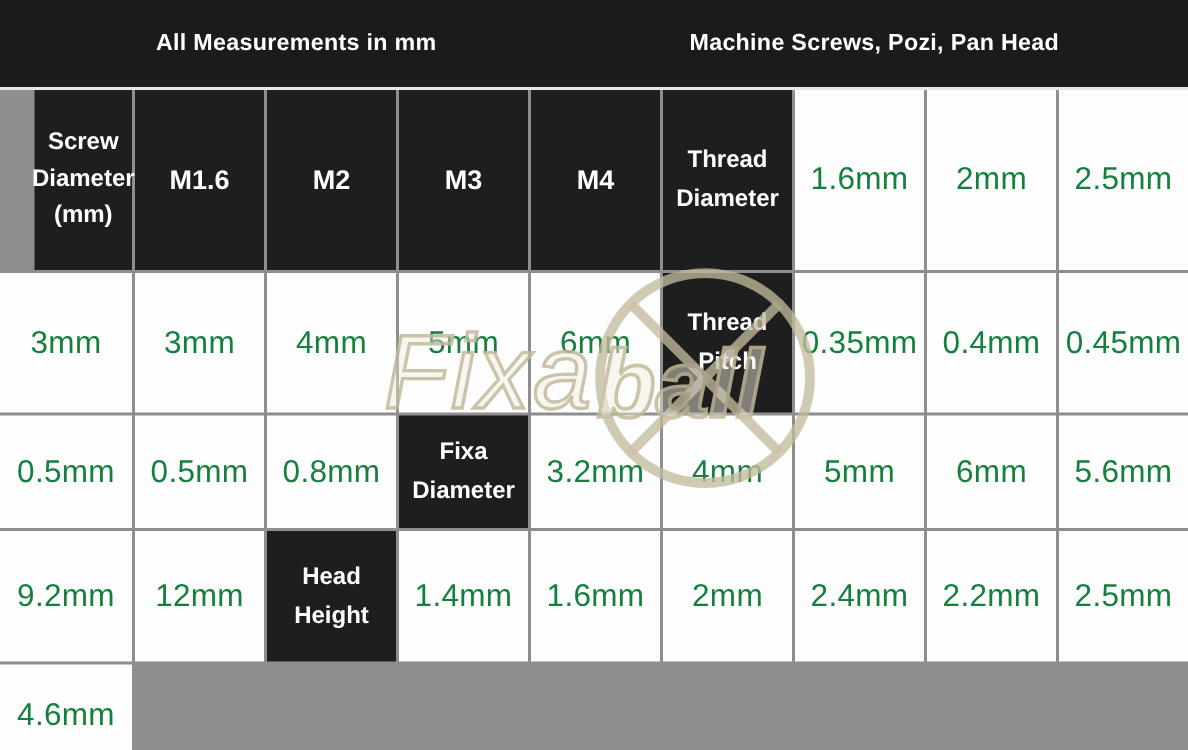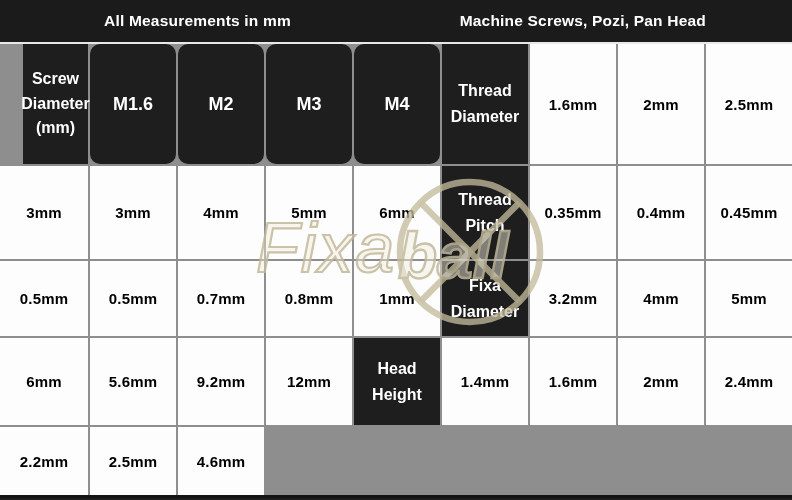--- a/index.html
+++ b/index.html
@@ -11,21 +11,21 @@
   .stage {
     position: relative;
     width: 792px;
     height: 500px;
     background: #1e1e1e;
     overflow: hidden;
   }
   
   .title-bar {
     box-sizing: border-box;
-    height: 44px;
+    height: 60px;
     background: #1b1b1b;
     border-bottom: 2px solid #e8e8e4;
     display: flex;
     align-items: center;
     justify-content: space-between;
     padding: 0 86px 0 104px;
     color: #ffffff;
     font-weight: bold;
     font-size: 15.5px;
     letter-spacing: 0.2px;
@@ -47,32 +47,32 @@
     justify-content: center;
     text-align: center;
   }
   .dark {
     background: #1e1e1e;
     color: #ffffff;
     font-weight: bold;
   }
   .light {
     background: #fdfdfd;
-    color: #000000;
-    font-weight: bold;
-    font-size: 15px;
+    color: #15803d;
+    font-weight: normal;
+    font-size: 21px;
     letter-spacing: 0.2px;
   }
   .corner {
     font-size: 16px;
     line-height: 1.55;
     padding: 0 6px;
     margin-left: 23px;
   }
-  .colhead { font-size: 18px; border-radius: 10px; }
+  .colhead { font-size: 18px; }
   .rowlabel {
     font-size: 16px;
     line-height: 1.6;
     padding: 0 6px;
   }
   
   .watermark {
     position: absolute;
     left: 248px;
     top: 170px;
@@ -109,23 +109,21 @@
     <div class="cell light">4mm</div>
     <div class="cell light">5mm</div>
     <div class="cell light">6mm</div>
 
     <div class="cell dark rowlabel">Thread Pitch</div>
     <div class="cell light">0.35mm</div>
     <div class="cell light">0.4mm</div>
     <div class="cell light">0.45mm</div>
     <div class="cell light">0.5mm</div>
     <div class="cell light">0.5mm</div>
-    <div class="cell light">0.7mm</div>
     <div class="cell light">0.8mm</div>
-    <div class="cell light">1mm</div>
 
     <div class="cell dark rowlabel">Fixa Diameter</div>
     <div class="cell light">3.2mm</div>
     <div class="cell light">4mm</div>
     <div class="cell light">5mm</div>
     <div class="cell light">6mm</div>
     <div class="cell light">5.6mm</div>
     <div class="cell light">9.2mm</div>
     <div class="cell light">12mm</div>
 

